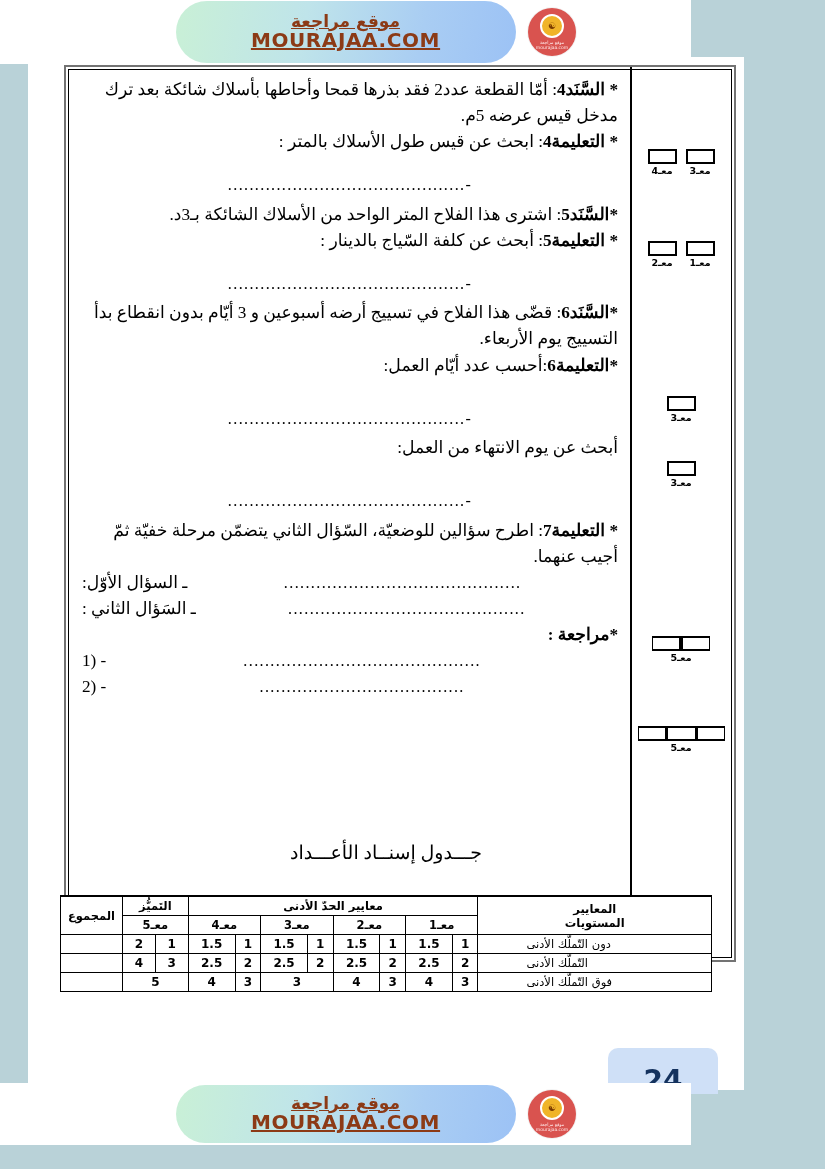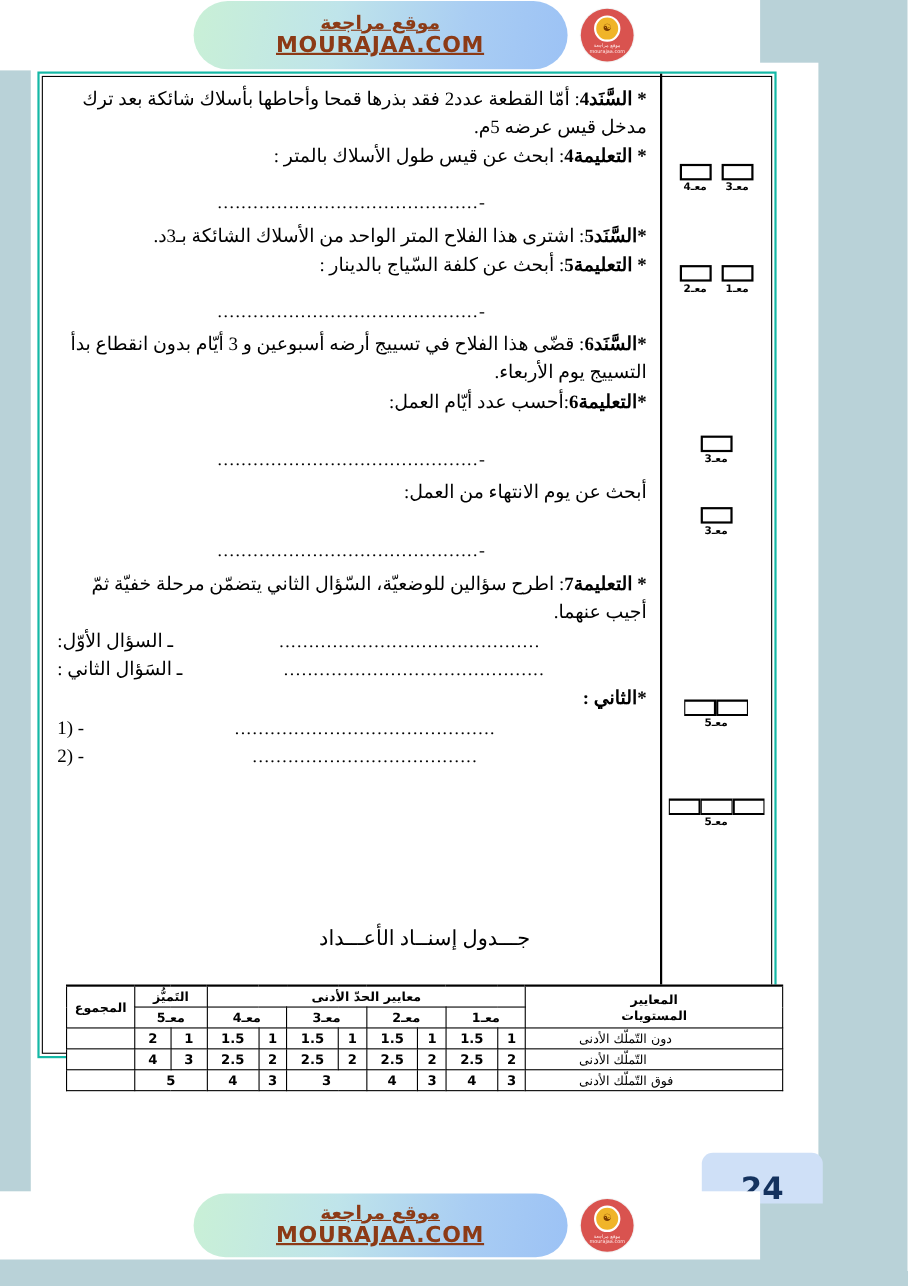--- a/index.html
+++ b/index.html
@@ -108,25 +108,25 @@
     top: 57px;
     width: 716px;
     height: 1033px;
     background: #ffffff;
     z-index: 10;
   }
 
   
   .frame {
     position: absolute;
-    left: 6px;
+    left: 36px;
     top: 8px;
     width: 672px;
     height: 897px;
-    border: 2px solid #14b8a6;
+    border: 2px solid #737373;
     box-sizing: border-box;
   }
   .frame-inner {
     position: absolute;
     inset: 2px;
     border: 1px solid #000;
     box-sizing: border-box;
   }
 
   
@@ -271,21 +271,21 @@
     font-size: 11.5px;
     white-space: nowrap;
     padding-left: 48px;
   }
   .grade-table .num { font-weight: bold; font-size: 12px; }
   .grade-table .sum-cell { width: 62px; }
 
   
   .page-tab {
     position: absolute;
-    left: 638px;
+    left: 608px;
     top: 1048px;
     width: 110px;
     height: 46px;
     background: #cfe0f7;
     border-radius: 10px 10px 0 0;
     z-index: 20;
     display: flex;
     align-items: flex-start;
     justify-content: center;
     overflow: hidden;
@@ -379,21 +379,21 @@
       <div class="ans-row">
         <span class="lbl">ـ السؤال الأوّل:</span>
         <span class="fill">............................................</span>
       </div>
 
       <div class="ans-row">
         <span class="lbl">ـ السَؤال الثاني :</span>
         <span class="fill">............................................</span>
       </div>
 
-      <p class="para b">*الثاني :</p>
+      <p class="para b">*مراجعة :</p>
 
       <div class="ans-row">
         <span class="lbl">- (1</span>
         <span class="fill">............................................</span>
       </div>
 
       <div class="ans-row">
         <span class="lbl">- (2</span>
         <span class="fill">......................................</span>
       </div>

